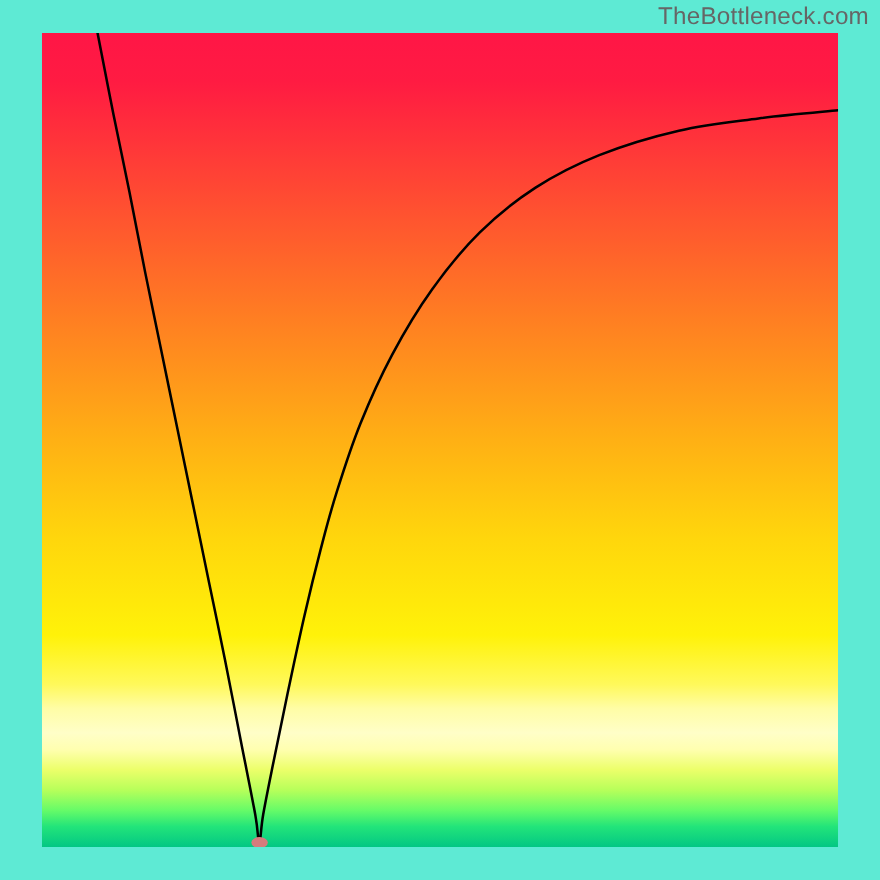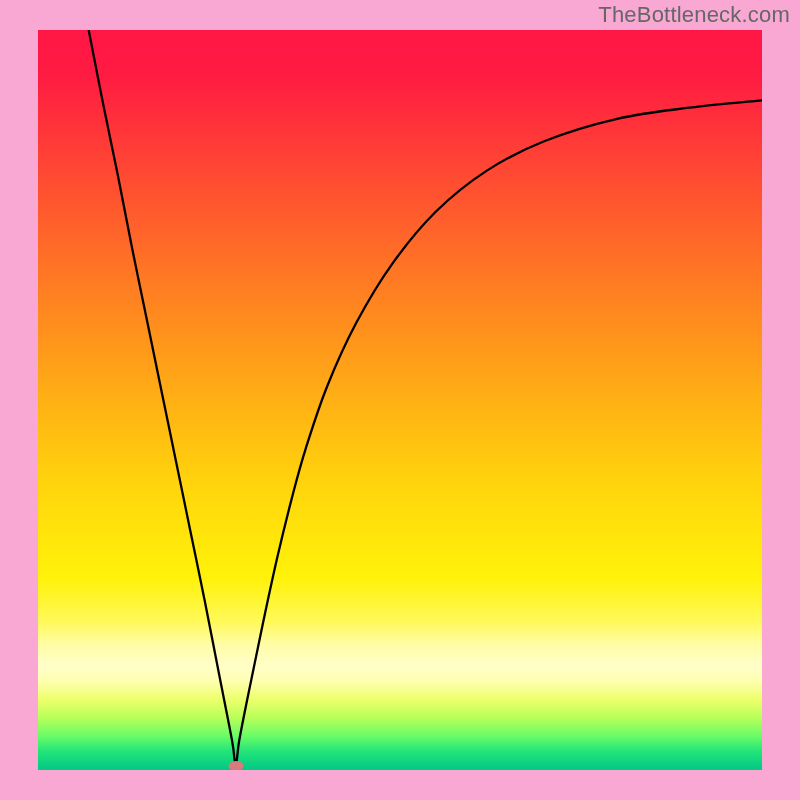--- a/index.html
+++ b/index.html
@@ -8,21 +8,21 @@
     width: 800px;
     height: 800px;
     background: #000;
     overflow: hidden;
     font-family: Arial, Helvetica, sans-serif;
   }
   .frame {
     position: relative;
     width: 800px;
     height: 800px;
-    background: #f9a8d4;
+    background: #5eead4;
   }
   .watermark {
     position: absolute;
     top: 2px;
     right: 10px;
     color: #666;
     font-size: 22px;
     font-weight: 500;
     letter-spacing: 0.2px;
     z-index: 5;

